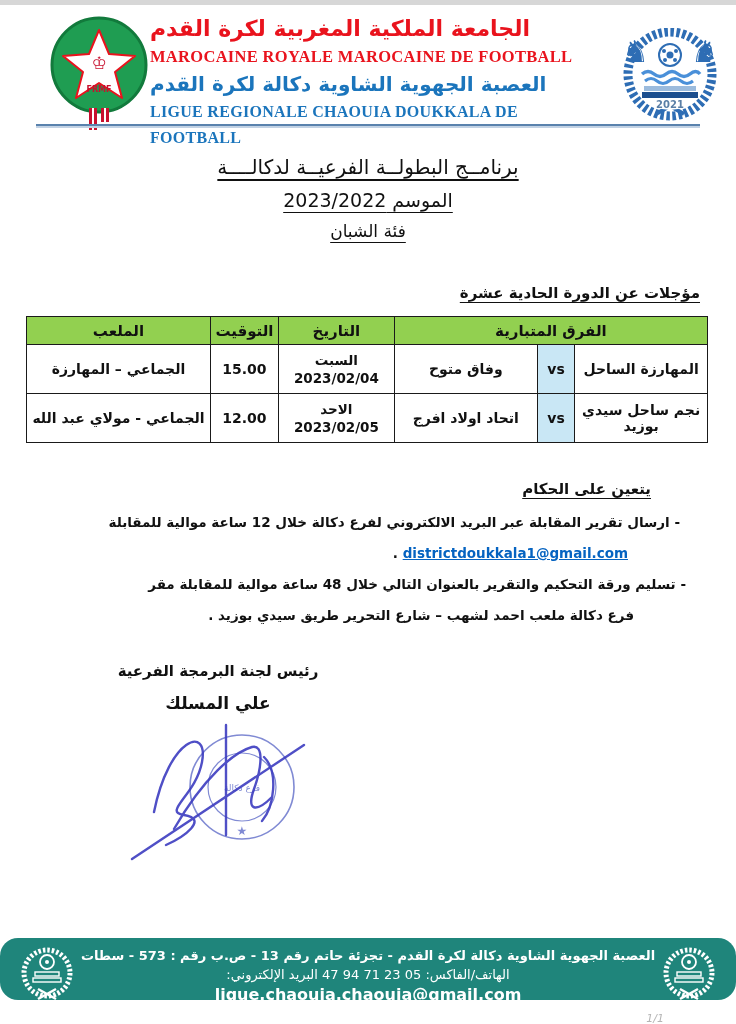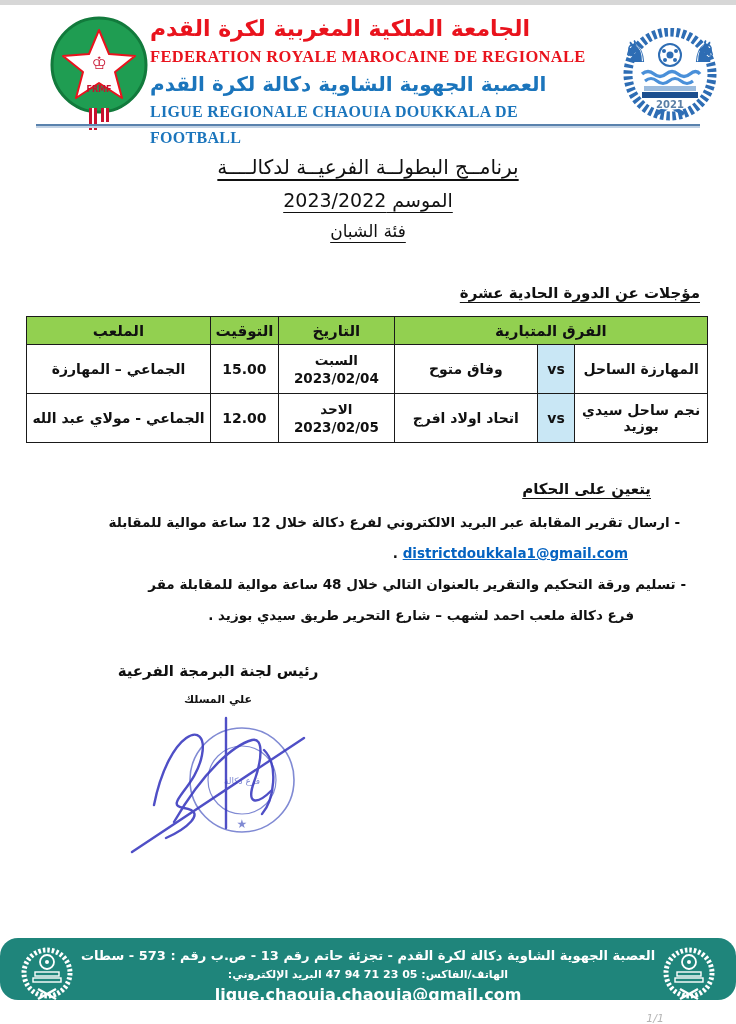--- a/index.html
+++ b/index.html
@@ -53,28 +53,28 @@
   .notes .line{ margin-bottom:11px; line-height:20px; }
   .n1,.n2{ padding-right:26px; }
   .n-email{ padding-right:78px; }
   .n3{ padding-right:20px; }
   .n3c{ padding-right:72px; }
   a.email-link{ color:#0563c1; text-decoration:underline; font-family:"DejaVu Sans", sans-serif; }
 
   
   .signature{ position:absolute; top:660px; left:88px; width:260px; text-align:center; }
   .sig-title{ font-weight:bold; font-size:15px; line-height:22px; }
-  .sig-name{ font-weight:bold; font-size:11px; margin-top:11px; }
+  .sig-name{ font-weight:bold; font-size:17px; margin-top:11px; }
   .sig-art{ margin-top:4px; margin-left:20px; }
 
   
   .footer{ position:absolute; top:938px; left:0; right:0; height:62px;
     background:#1f857b; color:#fff; text-align:center;border-radius:18px; }
   .footer .f1{ font-weight:bold; font-size:13px; margin-top:8px; line-height:19px; }
-  .footer .f2{ font-weight:bold; font-size:11px; line-height:19px; }
+  .footer .f2{ font-weight:normal; font-size:13px; line-height:19px; }
   .footer .f3{ font-weight:bold; font-size:16px; line-height:22px; font-family:"DejaVu Sans", sans-serif; }
   .f-logo{ position:absolute; top:7px; }
   .f-logo.left{ left:18px; } .f-logo.right{ right:18px; }
   .page-num{ position:absolute; top:1012px; right:72px; color:#b5b5b5;
     font-size:11px; font-style:italic; direction:ltr; }
   [dir="ltr"]{ unicode-bidi:isolate; }
 </style>
 </head>
 <body>
 
@@ -98,21 +98,21 @@
 
       <rect x="44" y="96" width="8" height="22" fill="#c8102e"></rect>
       <rect x="56" y="96" width="8" height="14" fill="#c8102e"></rect>
       <rect x="47" y="96" width="2" height="22" fill="#ffffff"></rect>
       <rect x="59" y="96" width="2" height="14" fill="#ffffff"></rect>
     </svg>
   </div>
 
   <div class="header-text">
     <div class="h-ar-red">الجامعة الملكية المغربية لكرة القدم</div>
-    <div class="h-fr-red" dir="ltr">FEDERATION ROYALE MAROCAINE DE REGIONALE</div>
+    <div class="h-fr-red" dir="ltr">MAROCAINE ROYALE MAROCAINE DE FOOTBALL</div>
     <div class="h-ar-blue">العصبة الجهوية الشاوية دكالة لكرة القدم</div>
     <div class="h-fr-blue" dir="ltr">LIGUE REGIONALE CHAOUIA DOUKKALA DE FOOTBALL</div>
   </div>
 
   <div class="emblem-right">
     <svg width="104" height="96" viewBox="0 0 104 96">
 
       <circle cx="52" cy="46" r="42" fill="none" stroke="#2e6db4" stroke-width="9" stroke-dasharray="3.5,2.5"></circle>
       <path d="M38 86 L66 70 M66 86 L38 70" stroke="#2e6db4" stroke-width="4"></path>
       <circle cx="52" cy="46" r="36" fill="#ffffff"></circle>

